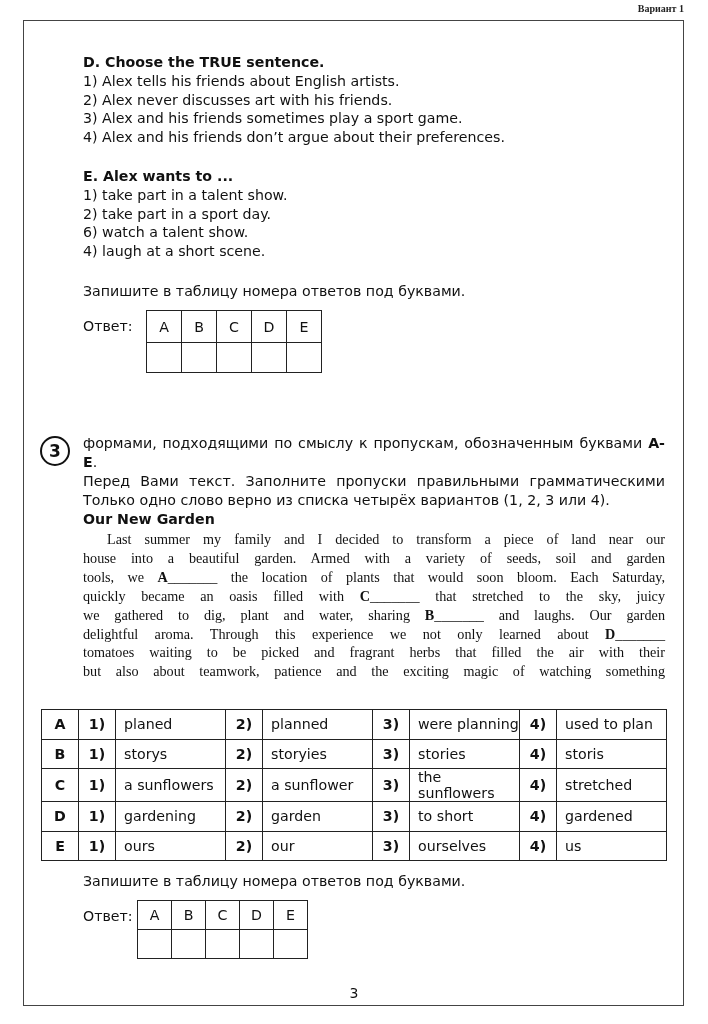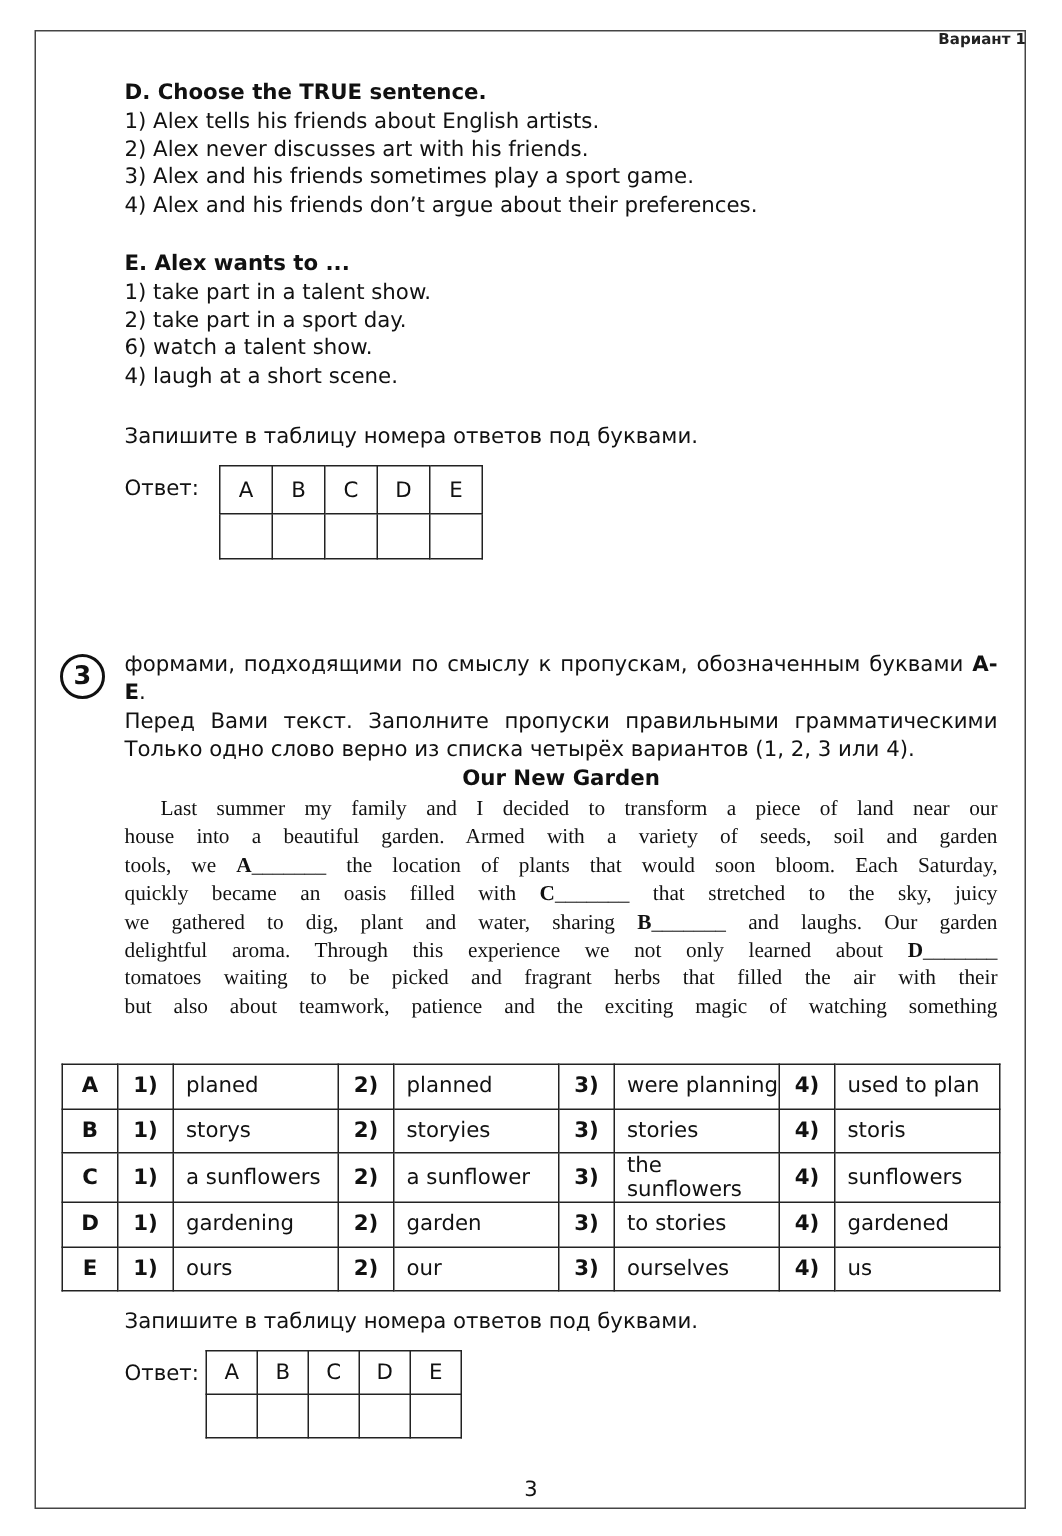--- a/index.html
+++ b/index.html
@@ -1,35 +1,35 @@
 <!DOCTYPE html>
 <html><head>
 <meta charset="utf-8">
 <style>
   html, body { margin:0; padding:0; background:#ffffff; }
   body { width:708px; height:1024px; position:relative; overflow:hidden;
          font-family:"DejaVu Sans", sans-serif; color:#111; }
-  .variant { position:absolute; right:24px; top:21px; font-size:10px; font-weight:bold; color:#222; }
+  .variant { position:absolute; right:24px; top:3px; font-size:10px; font-weight:bold; color:#222;font-family:Liberation Serif, serif; }
   .frame { position:absolute; left:23px; top:20px; width:661px; height:986px;
            border:1.5px solid #444; border-top-width:1px; box-sizing:border-box; }
   .q { position:absolute; left:83px; font-size:14.2px; line-height:18.8px; }
   .q .title { font-weight:bold; }
   .instr { position:absolute; left:83px; font-size:14.2px; }
   .ans-label { position:absolute; font-size:14.2px; }
   table.ans { position:absolute; border-collapse:collapse; }
   table.ans td { border:1.5px solid #222; text-align:center; font-size:14.2px; padding:0; }
   .num-circle { position:absolute; left:40px; top:436px; width:30px; height:30px;
                 border:2px solid #111; border-radius:50%; box-sizing:border-box;
                 display:flex; align-items:center; justify-content:center;
                 font-weight:bold; font-size:17px; }
   .task-intro { position:absolute; left:83px; top:434px; width:582px; font-size:14.2px;
                 line-height:19px; text-align:justify; }
   .task-intro p { margin:0; text-align:justify; text-align-last:justify; }
   .task-intro p.last { text-align-last:left; }
-  .story-title { position:absolute; left:83px; width:582px; top:511px; text-align:center;
+  .story-title { position:absolute; left:83px; width:582px; top:511px; text-align:left;
                  font-weight:bold; font-size:14.2px; }
   .story { position:absolute; left:83px; top:530px; width:582px; font-size:14.2px; line-height:18.9px; }
   .story p { margin:0; text-align:justify; text-align-last:justify;font-family:Liberation Serif, serif; }
   .story p.last { text-align-last:left; }
   .story .indent { padding-left:24px; }
   .story b { font-weight:bold; }
   table.opts { position:absolute; left:41px; top:709px; border-collapse:collapse; }
   table.opts td { border:1.5px solid #222; height:28.5px; font-size:14.2px; padding:0; }
   table.opts td.letter { width:36px; text-align:center; font-weight:bold; }
   table.opts td.n { width:36px; text-align:center; font-weight:bold; }
@@ -124,30 +124,30 @@
       </tr>
       <tr>
         <td class="letter">C</td>
         <td class="n">1)</td>
         <td class="w">a sunflowers</td>
         <td class="n">2)</td>
         <td class="w">a sunflower</td>
         <td class="n">3)</td>
         <td class="w">the sunflowers</td>
         <td class="n">4)</td>
-        <td class="w">sunflowers</td>
+        <td class="w">stretched</td>
       </tr>
       <tr>
         <td class="letter">D</td>
         <td class="n">1)</td>
         <td class="w">gardening</td>
         <td class="n">2)</td>
         <td class="w">garden</td>
         <td class="n">3)</td>
-        <td class="w">to stories</td>
+        <td class="w">to short</td>
         <td class="n">4)</td>
         <td class="w">gardened</td>
       </tr>
       <tr>
         <td class="letter">E</td>
         <td class="n">1)</td>
         <td class="w">ours</td>
         <td class="n">2)</td>
         <td class="w">our</td>
         <td class="n">3)</td>

